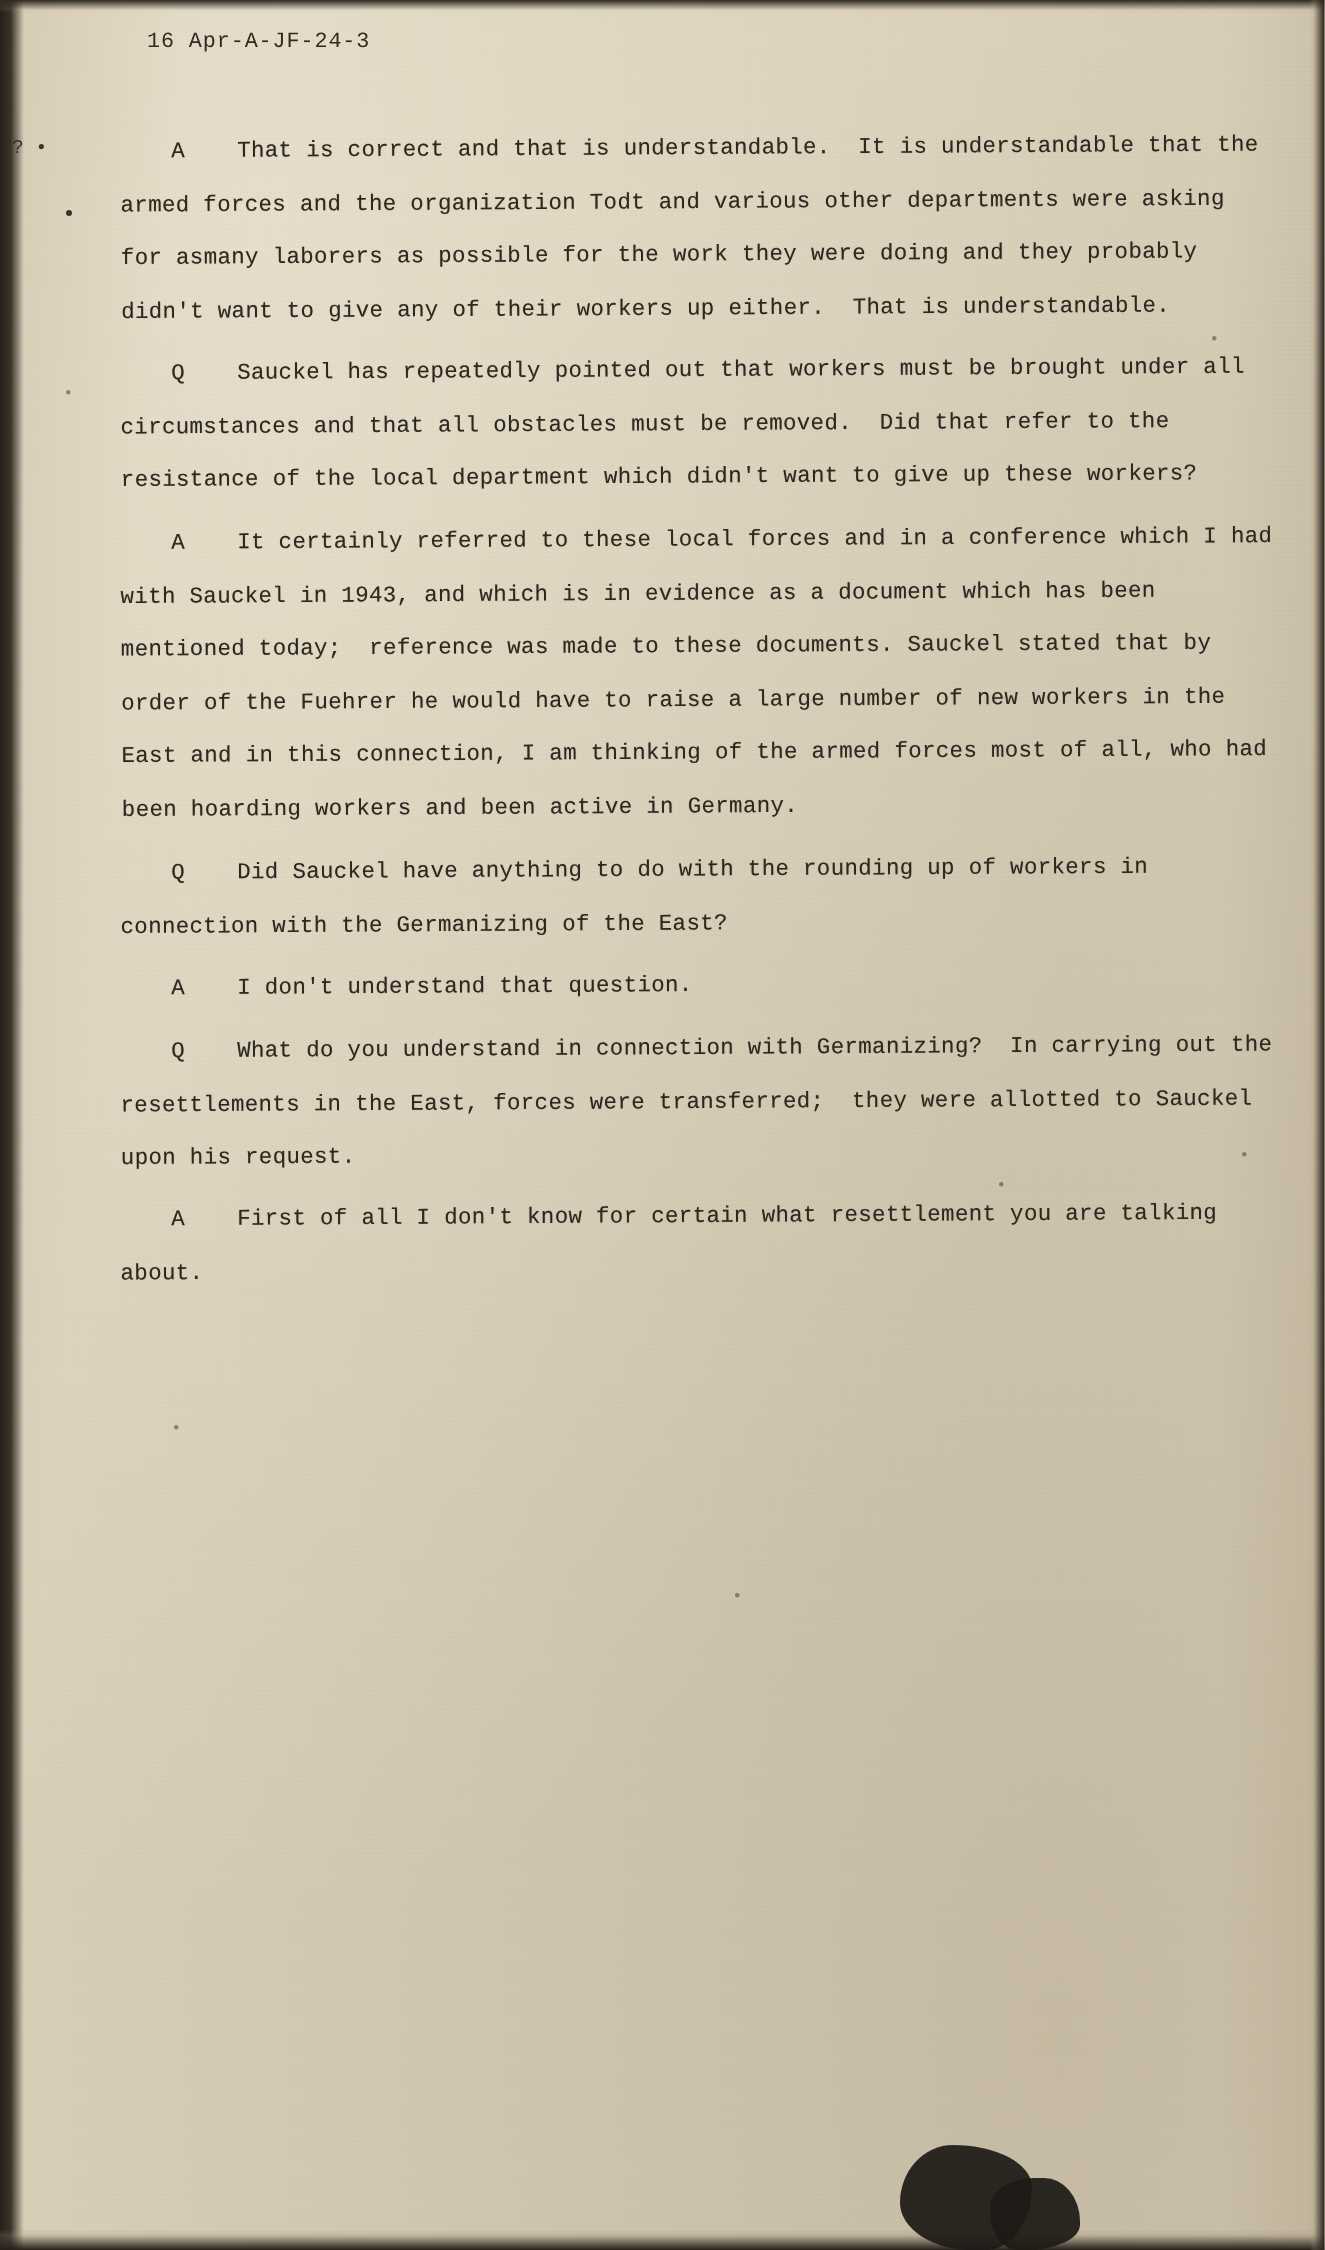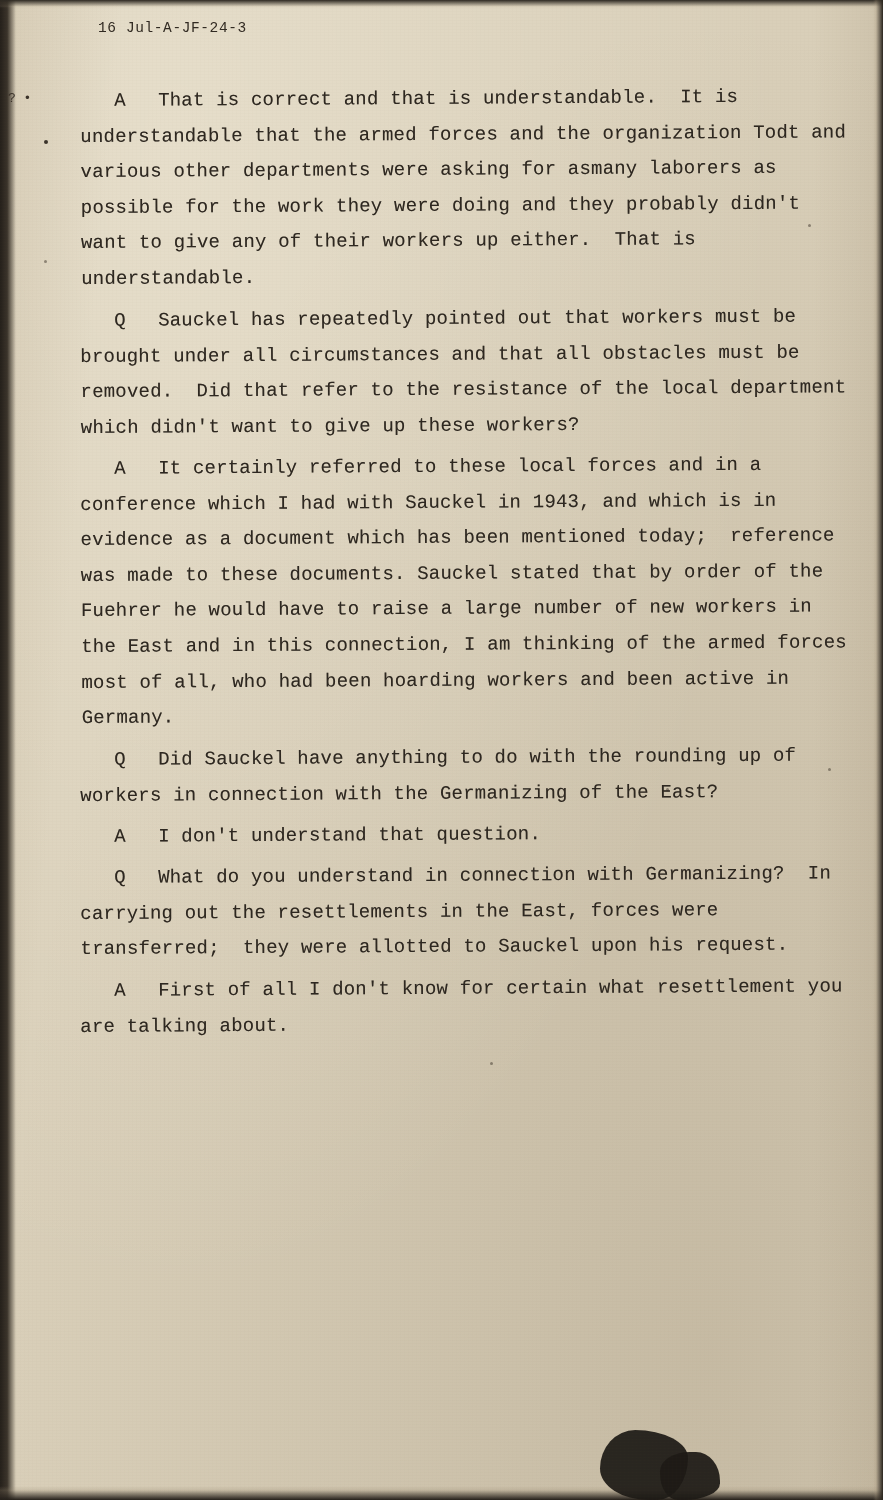--- a/index.html
+++ b/index.html
@@ -100,21 +100,21 @@
   .sp3 { left: 666px; top: 788px; width: 3px; height: 3px; }
   .sp4 { left: 490px; top: 1062px; width: 3px; height: 3px; }
   .sp5 { left: 116px; top: 950px; width: 3px; height: 3px; }
   .sp6 { left: 44px; top: 260px; width: 3px; height: 3px; }
 
   #body-text {
     position: absolute;
     left: 80px;
     top: 84px;
     width: 770px;
-    font-size: 19px;
+    font-size: 15px;
     line-height: 35.6px;
     color: #2d2720;
     letter-spacing: 0.2px;
   }
   .para {
     margin: 0 0 6px 0;
     white-space: pre-wrap;
     text-shadow: 0 0 0.6px rgba(50,42,34,0.35);
   }
   .para .spk {
@@ -147,21 +147,21 @@
       repeating-linear-gradient(90deg, rgba(120,105,80,0.04) 0px, rgba(120,105,80,0.04) 1px, rgba(255,255,255,0) 1px, rgba(255,255,255,0) 4px);
   }
 </style>
 </head>
 <body>
 
 <div id="page">
   <div class="edge-top"></div>
   <div class="edge-bottom"></div>
 
-  <div class="header">16 Jul-A-JF-24-3</div>
+  <div class="header">16 Apr-A-JF-24-3</div>
 
   <div class="marks">?
 •</div>
   <div class="mark-dot"></div>
 
   <div class="speck sp1"></div>
   <div class="speck sp2"></div>
   <div class="speck sp3"></div>
   <div class="speck sp4"></div>
   <div class="speck sp5"></div>

